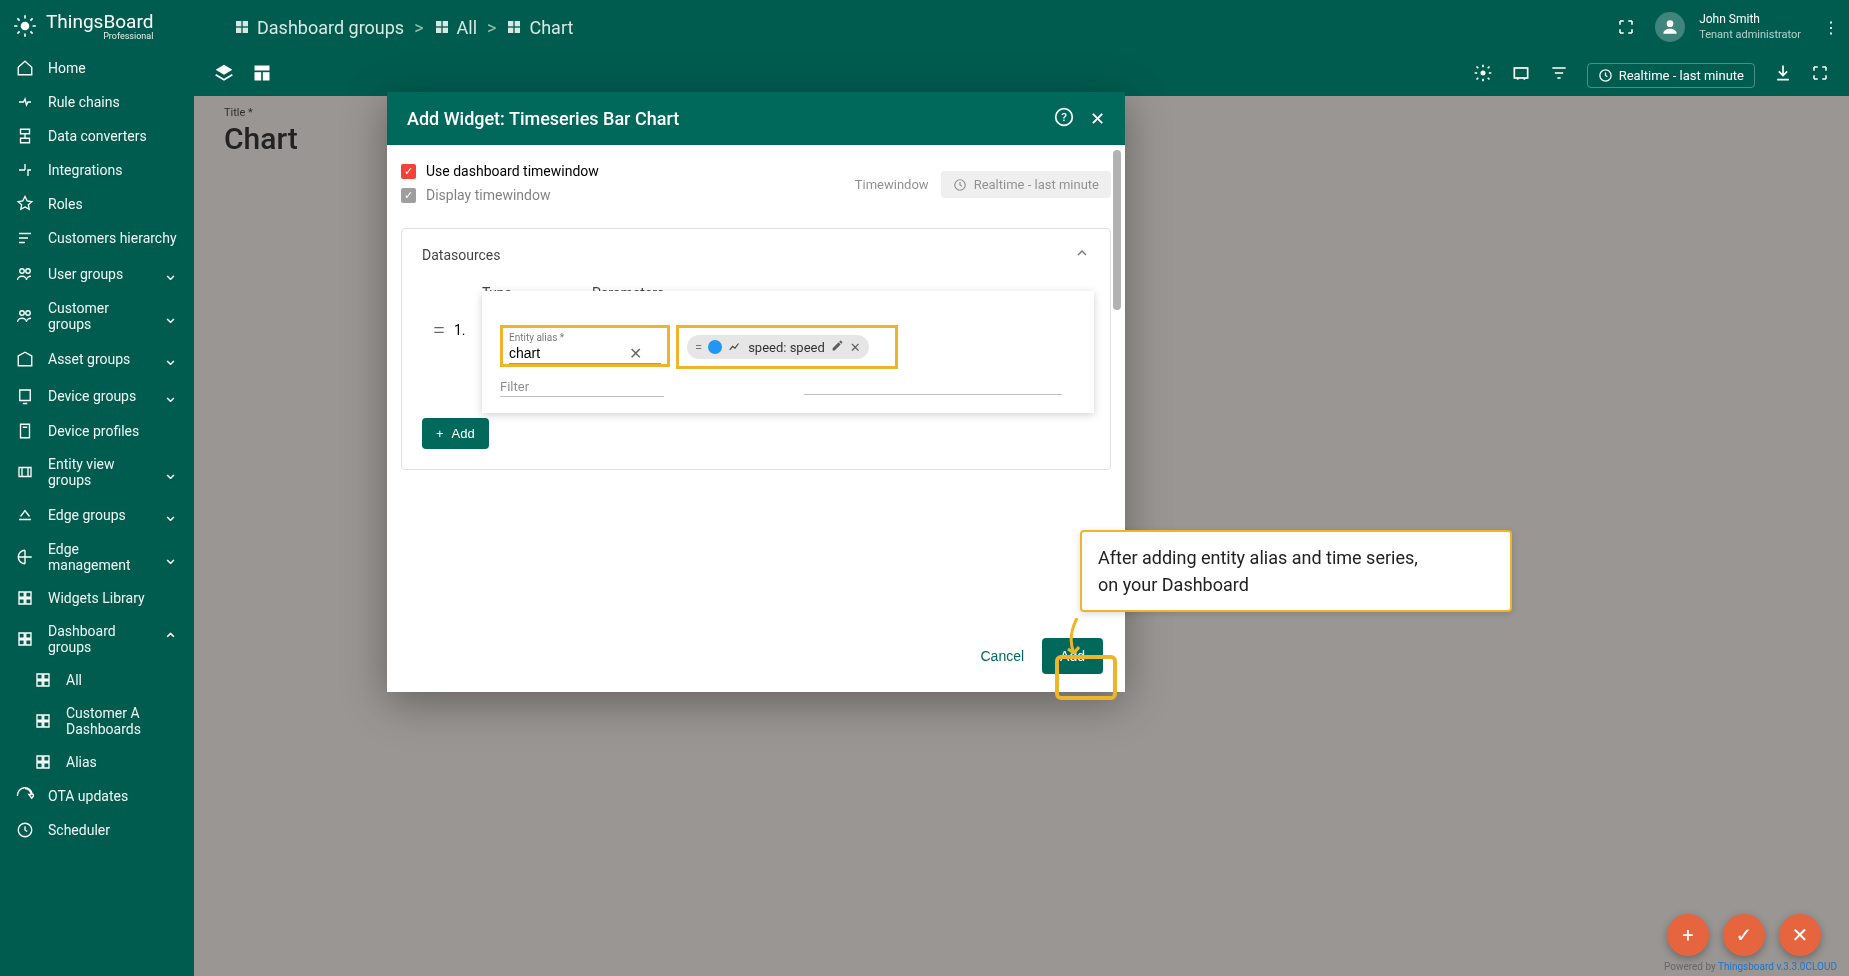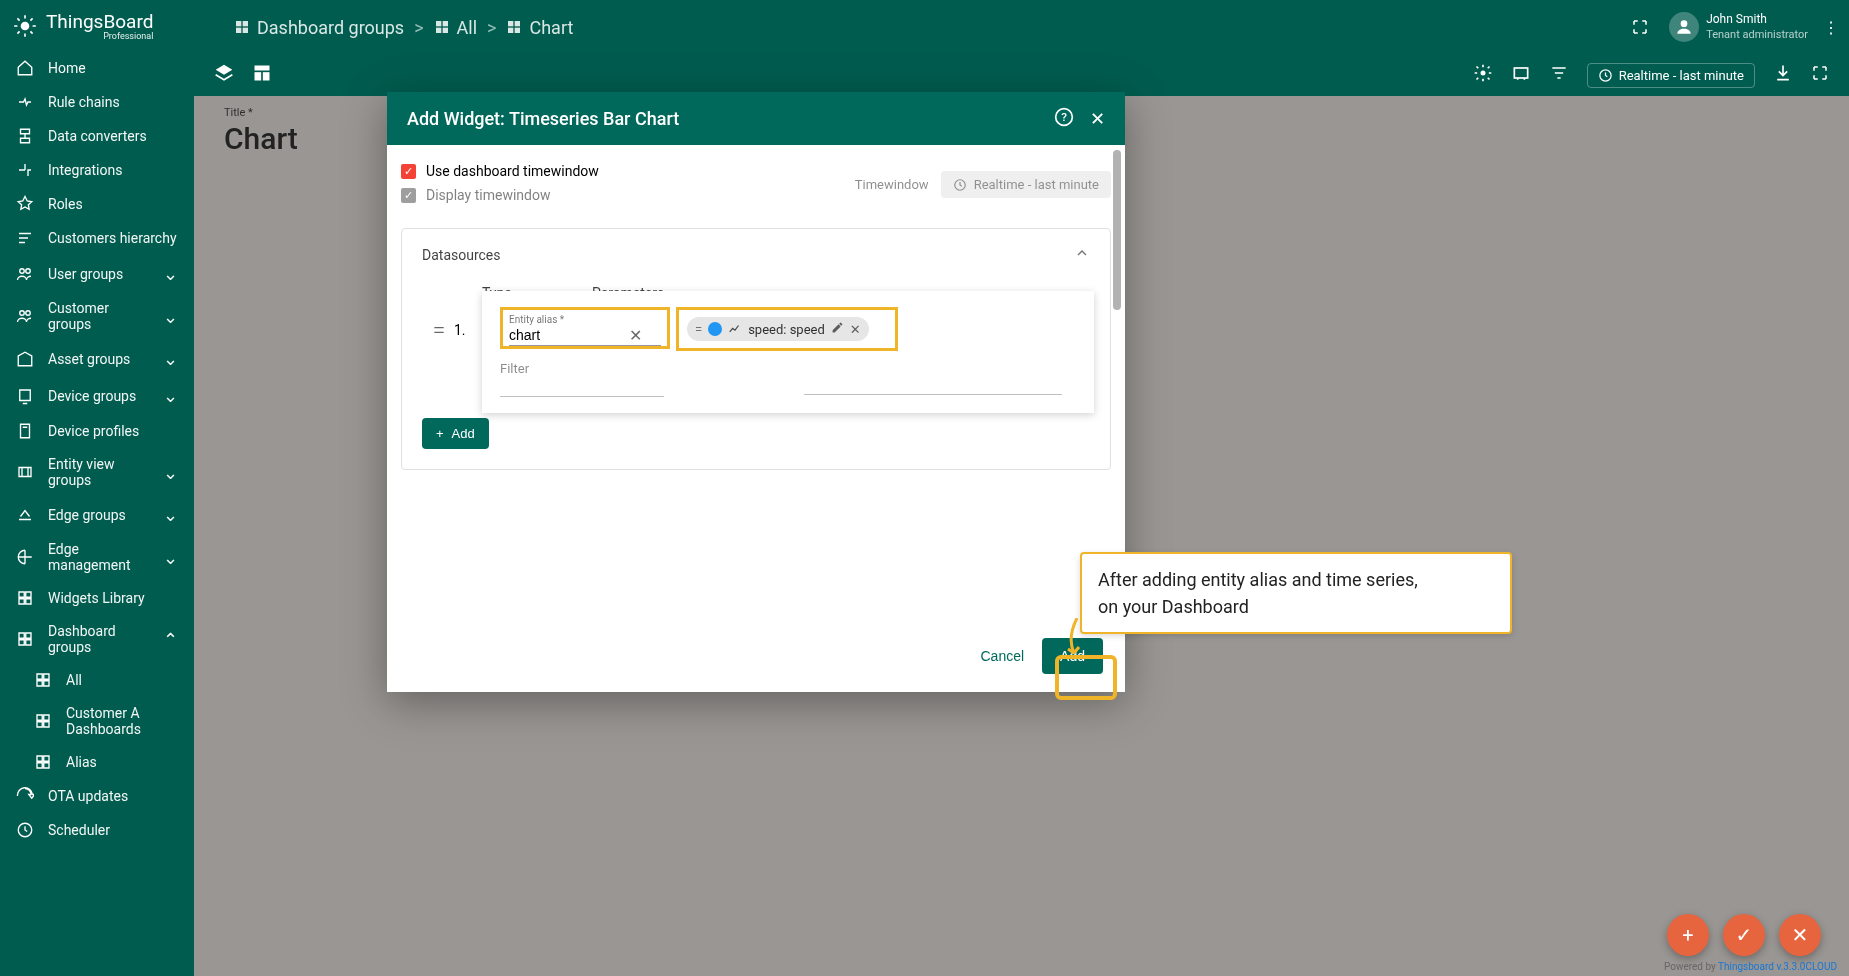--- a/index.html
+++ b/index.html
@@ -13,21 +13,21 @@
 .nav-item { display: flex; align-items: center; padding: 8px 16px; gap: 14px; cursor: pointer; color: rgba(255,255,255,.95); font-size: 14px; min-height: 34px; }
 .nav-item.sub { padding-left: 34px; }
 .nav-item-label { flex: 1; }
 .nav-item .chev { font-size: 18px; }
 .main { flex: 1; display: flex; flex-direction: column; background: #f5f5f5; position: relative; }
 .topbar { height: 54px; background: #005c4f; color: #fff; display: flex; align-items: center; padding: 0 10px 0 40px; }
 .breadcrumb { display: flex; align-items: center; gap: 10px; font-size: 18px; color: rgba(255,255,255,.85); }
 .breadcrumb .bc-item { display: flex; align-items: center; gap: 7px; }
 .breadcrumb .sep { color: rgba(255,255,255,.6); }
 .topbar-spacer { flex: 1; }
-.user-block { display: flex; align-items: center; gap: 7px; }
+.user-block { display: flex; align-items: center; gap: 14px; }
 .user-avatar { width: 30px; height: 30px; border-radius: 50%; background: rgba(255,255,255,.25); display: flex; align-items: center; justify-content: center; }
 .user-text { font-size: 12px; line-height: 1.3; }
 .user-text .role { font-size: 11px; color: rgba(255,255,255,.7); }
 .toolbar2 { height: 42px; background: #005c4f; display: flex; align-items: center; padding: 0 20px; gap: 18px; color: #fff; }
 .toolbar2 .tspacer { flex: 1; }
 .toolbar2 .icon-btn { cursor: pointer; }
 .realtime-btn { display: flex; align-items: center; gap: 6px; border: 1px solid rgba(255,255,255,.3); border-radius: 4px; padding: 4px 10px; font-size: 13px; }
 .content { flex: 1; background: #999693; position: relative; padding: 10px 30px; }
 .title-label { font-size: 11px; color: rgba(0,0,0,.7); }
 .title-value { font-size: 30px; font-weight: 500; color: #222; margin-top: 2px; }
@@ -59,29 +59,29 @@
 .type-select { display: flex; align-items: center; gap: 6px; border-bottom: 1px solid rgba(0,0,0,.3); padding: 4px 0; font-size: 14px; width: 90px; justify-content: space-between; }
 .ds-card-inner { position: absolute; left: 60px; right: -4px; top: -20px; background: #fff; box-shadow: 0 2px 8px rgba(0,0,0,.18); padding: 16px 18px 16px 18px; }
 .alias-box { border: 3px solid #f0b429; padding: 4px 6px 0; display: inline-block; width: 170px; }
 .alias-label { font-size: 10px; color: rgba(0,0,0,.55); }
 .alias-input-row { display: flex; align-items: center; border-bottom: 1px solid rgba(0,0,0,.4); }
 .alias-input { border: none; outline: none; font-size: 14px; width: 120px; padding: 2px 0; background: transparent; }
 .chip-box { border: 3px solid #f0b429; padding: 7px 8px; display: inline-flex; align-items: center; margin-left: 6px; vertical-align: top; width: 222px; }
 .chip { background: #e6e6e6; border-radius: 14px; padding: 4px 8px; display: inline-flex; align-items: center; gap: 6px; font-size: 13px; color: rgba(0,0,0,.8); }
 .chip .dot { width: 14px; height: 14px; border-radius: 50%; background: #2196f3; }
 .chip .ci { cursor: pointer; color: rgba(0,0,0,.6); }
-.filter-row { margin-top: 10px; border-bottom: 1px solid rgba(0,0,0,.25); width: 164px; padding-bottom: 20px; font-size: 13px; color: rgba(0,0,0,.45); }
+.filter-row { margin-top: 10px; border-bottom: 1px solid rgba(0,0,0,.25); width: 164px; padding-bottom: 2px; font-size: 13px; color: rgba(0,0,0,.45); }
 .line-right { border-bottom: 1px solid rgba(0,0,0,.25); width: 258px; position: absolute; right: 32px; bottom: 18px; }
 .row-close { position: absolute; right: -2px; top: 40px; color: rgba(0,0,0,.55); cursor: pointer; font-size: 16px; }
 .add-btn { margin-top: 70px; background: #00695c; color: #fff; border: none; padding: 8px 14px; border-radius: 4px; font-size: 13px; display: inline-flex; align-items: center; gap: 8px; cursor: pointer; }
 .dialog-footer { display: flex; justify-content: flex-end; gap: 18px; padding: 18px 22px; margin-top: 150px; }
 .btn-cancel { background: none; border: none; color: #00695c; font-size: 14px; cursor: pointer; }
 .btn-add { background: #00695c; color: #fff; border: none; padding: 10px 18px; border-radius: 4px; font-size: 14px; cursor: pointer; }
 .highlight-add { position: absolute; border: 4px solid #f0b429; border-radius: 6px; padding: 6px; }
-.callout { position: absolute; background: #fff; border: 2px solid #f0b429; border-radius: 4px; padding: 12px 16px; font-size: 18px; color: #222; line-height: 1.5; box-shadow: 0 2px 6px rgba(0,0,0,.15); margin-top: 22px; }
+.callout { position: absolute; background: #fff; border: 2px solid #f0b429; border-radius: 4px; padding: 12px 16px; font-size: 18px; color: #222; line-height: 1.5; box-shadow: 0 2px 6px rgba(0,0,0,.15); }
 .callout-arrow { position: absolute; }
 .fab-row { position: absolute; bottom: 20px; right: 28px; display: flex; gap: 14px; }
 .fab { width: 42px; height: 42px; border-radius: 50%; background: #e6653e; color: #fff; display: flex; align-items: center; justify-content: center; box-shadow: 0 3px 8px rgba(0,0,0,.3); cursor: pointer; font-size: 20px; }
 .footer-text { position: absolute; bottom: 4px; right: 12px; font-size: 10px; color: #666; }
 .footer-text a { color: #1976d2; text-decoration: none; }
 .dialog-scroll { position: absolute; right: 4px; top: 58px; width: 8px; height: 160px; background: rgba(0,0,0,.3); border-radius: 4px; }
 .icon { display: inline-flex; }
 </style>
 </head>
 <body>
@@ -418,21 +418,21 @@
             <span>1.</span>
           </span>
           <div class="type-select">
             <span>Entity</span>
             <span>▾</span>
           </div>
         </div>
         <span class="row-close">✕</span>
 
         <div class="ds-card-inner">
-          <div style="display:flex; align-items:flex-start;">
+          <div style="display:flex; align-items:flex-start;margin-top:18px;">
             <div class="alias-box">
               <div class="alias-label">Entity alias *</div>
               <div class="alias-input-row">
                 <input class="alias-input" value="chart" style="">
                 <span style="color:rgba(0,0,0,.6); cursor:pointer">✕</span>
               </div>
             </div>
             <div class="chip-box">
               <div class="chip">
                 <span style="color:rgba(0,0,0,.5)">=</span>

